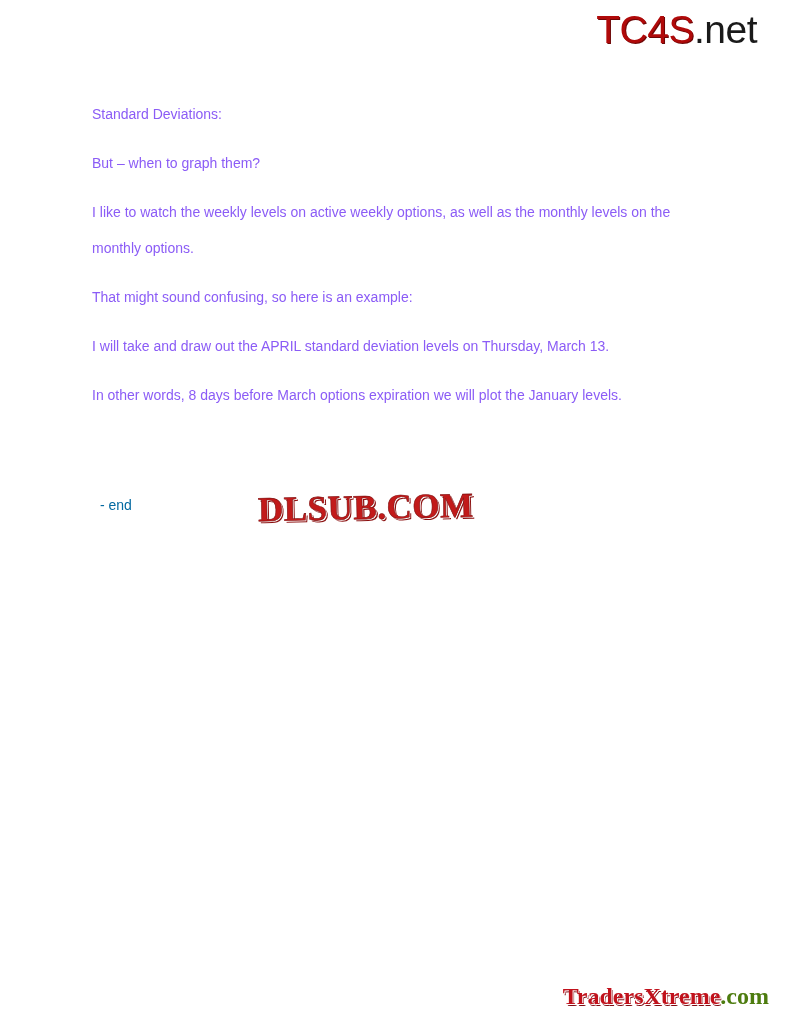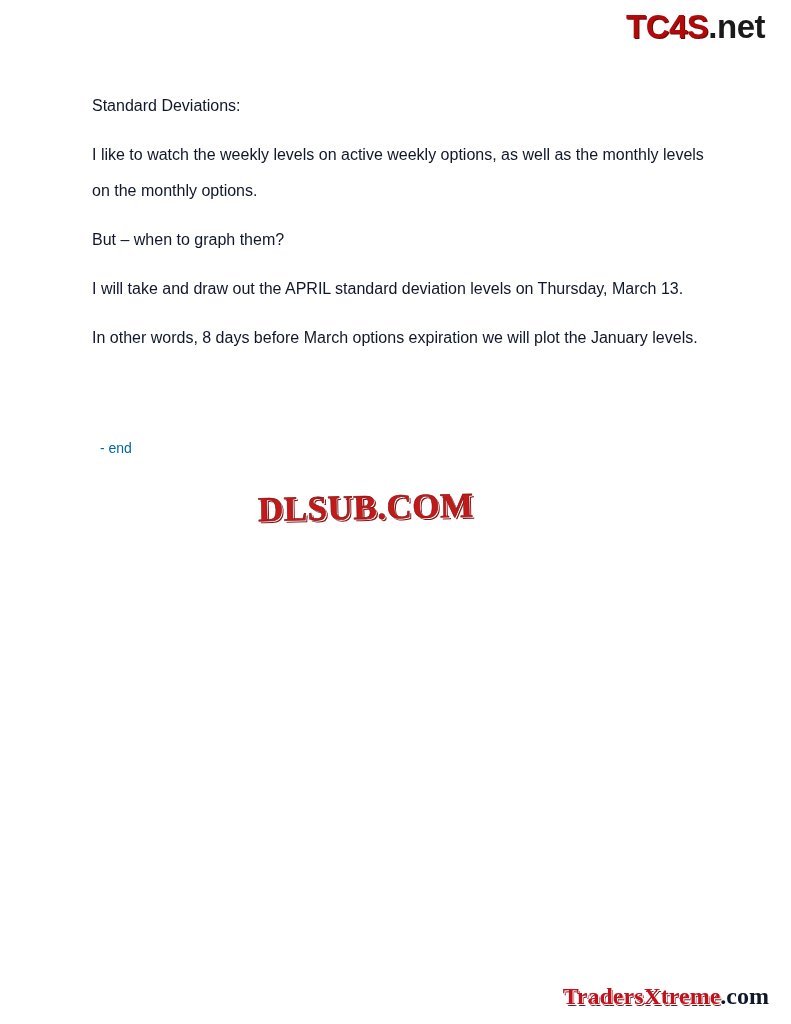--- a/index.html
+++ b/index.html
@@ -13,47 +13,47 @@
     position: relative;
     font-family: "Liberation Sans", sans-serif;
     color: #1a1a1a;
     overflow: hidden;
   }
 
   
   .brand-top {
     position: absolute;
     top: 8px;
-    right: 26px;
+    right: 34px;
     font-family: "Liberation Sans", sans-serif;
-    font-size: 33px;
-    font-weight: bold;
+    font-size: 39px;
+    font-weight: normal;
     letter-spacing: -0.5px;
     white-space: nowrap;
   }
   .brand-top .part-red {
     color: #b00a0a;
     text-shadow: 1px 1px 0 #6d0606;
   }
   .brand-top .part-dark {
     color: #1a1a1a;
   }
 
   
   .doc-body {
     position: absolute;
     left: 92px;
     top: 88px;
     width: 620px;
   }
   .para {
-    font-size: 16px;
+    font-size: 14px;
     line-height: 36px;
-    margin: 0 0 13px 0;
-    color: #0f172a;
+    margin: 8px 0 13px 0;
+    color: #8b5cf6;
     font-weight: 400;
   }
   .para.tight {
     margin-bottom: 12px;
   }
   .para-end {
     font-size: 14px;
     line-height: 36px;
     margin: 74px 0 0 8px;
     color: #0369a1;
@@ -87,35 +87,36 @@
     font-size: 24px;
     font-weight: bold;
     white-space: nowrap;
   }
   .brand-bottom .bb-red {
     color: #c1121c;
     text-shadow: 1px 1px 0 #ffffff, 1.5px 1.5px 0 #7d0a10;
     font-family: Liberation Serif, serif;
   }
   .brand-bottom .bb-dark {
-    color: #0f172a;
+    color: #4d7c0f;
     text-shadow: 1px 1px 0 #ffffff;
   }
 </style>
 </head>
 <body>
 
 <div class="brand-top">
   <span class="part-red">TC4S</span><span class="part-dark">.net</span>
 </div>
 
 <div class="doc-body">
   <p class="para">Standard Deviations:</p>
+  <p class="para">But – when to graph them?</p>
   <p class="para">I like to watch the weekly levels on active weekly options, as well as the monthly levels on the monthly options.</p>
-  <p class="para">But – when to graph them?</p>
+  <p class="para">That might sound confusing, so here is an example:</p>
   <p class="para">I will take and draw out the APRIL standard deviation levels on Thursday, March 13.</p>
   <p class="para">In other words, 8 days before March options expiration we will plot the January levels.</p>
   <div class="para-end">-  end</div>
 </div>
 
 <div class="watermark-center">DLSUB.COM</div>
 
 <div class="brand-bottom">
   <span class="bb-red">TradersXtreme</span><span class="bb-dark">.com</span>
 </div>

